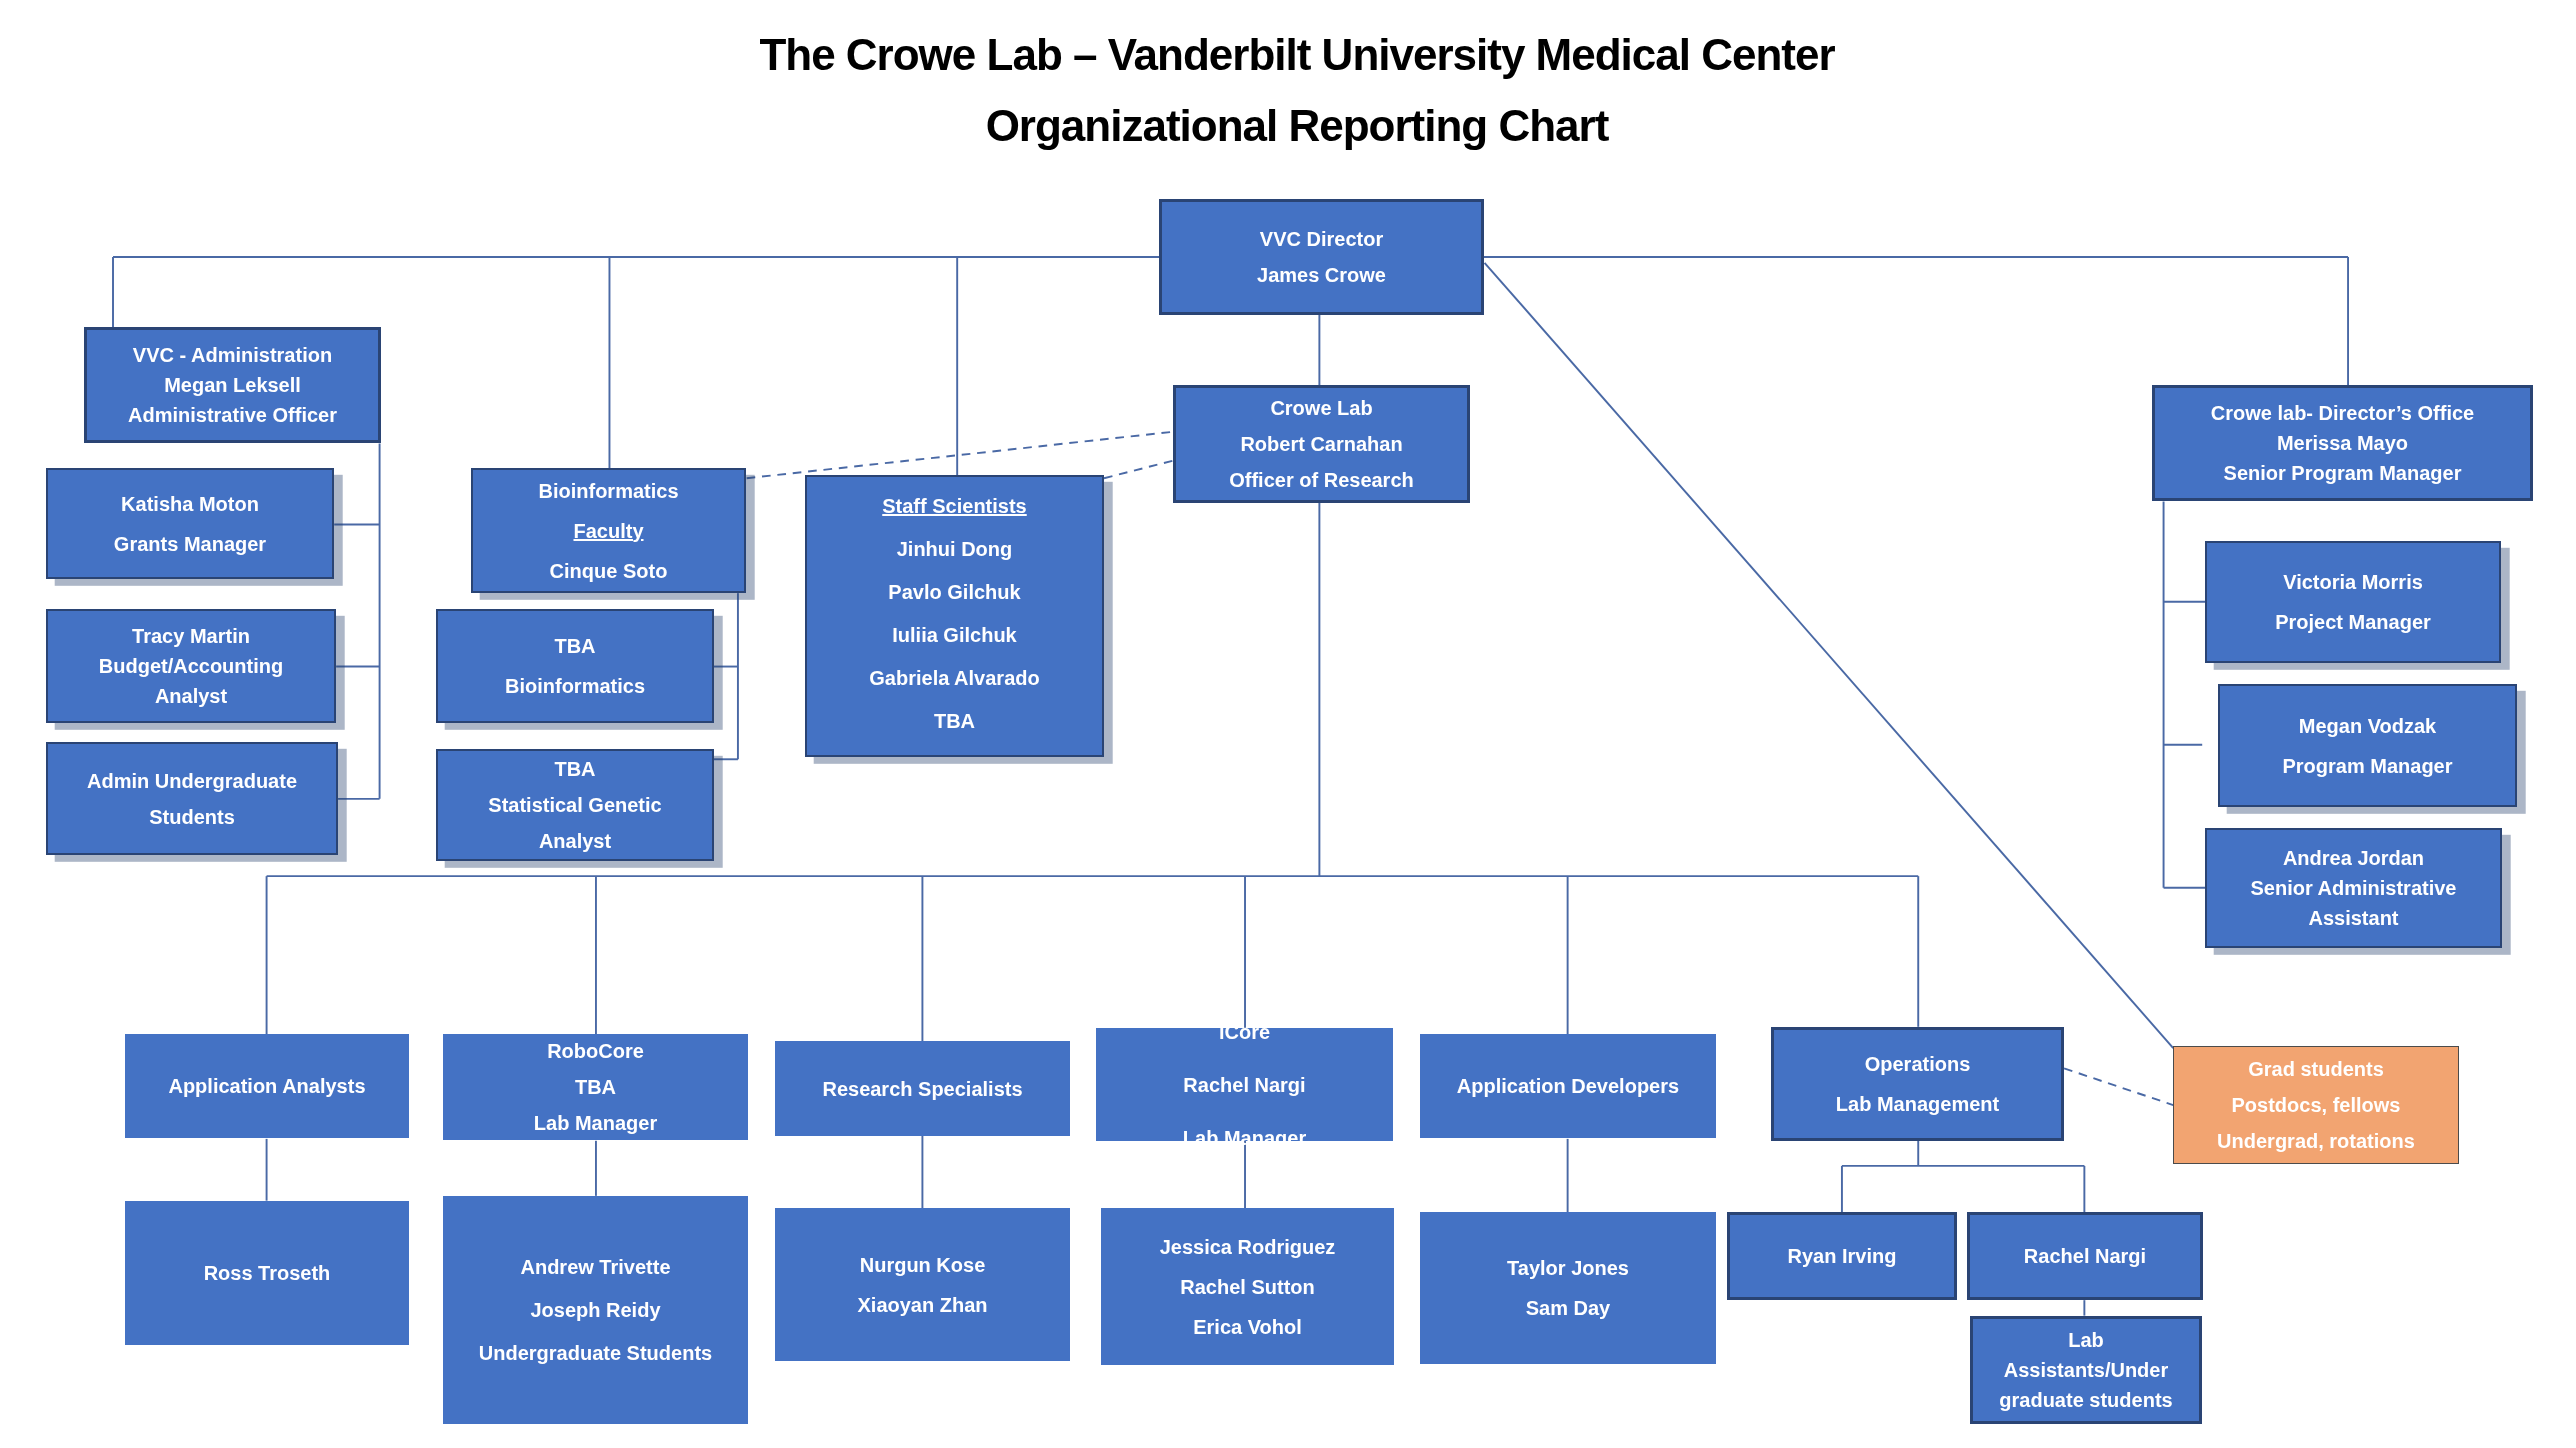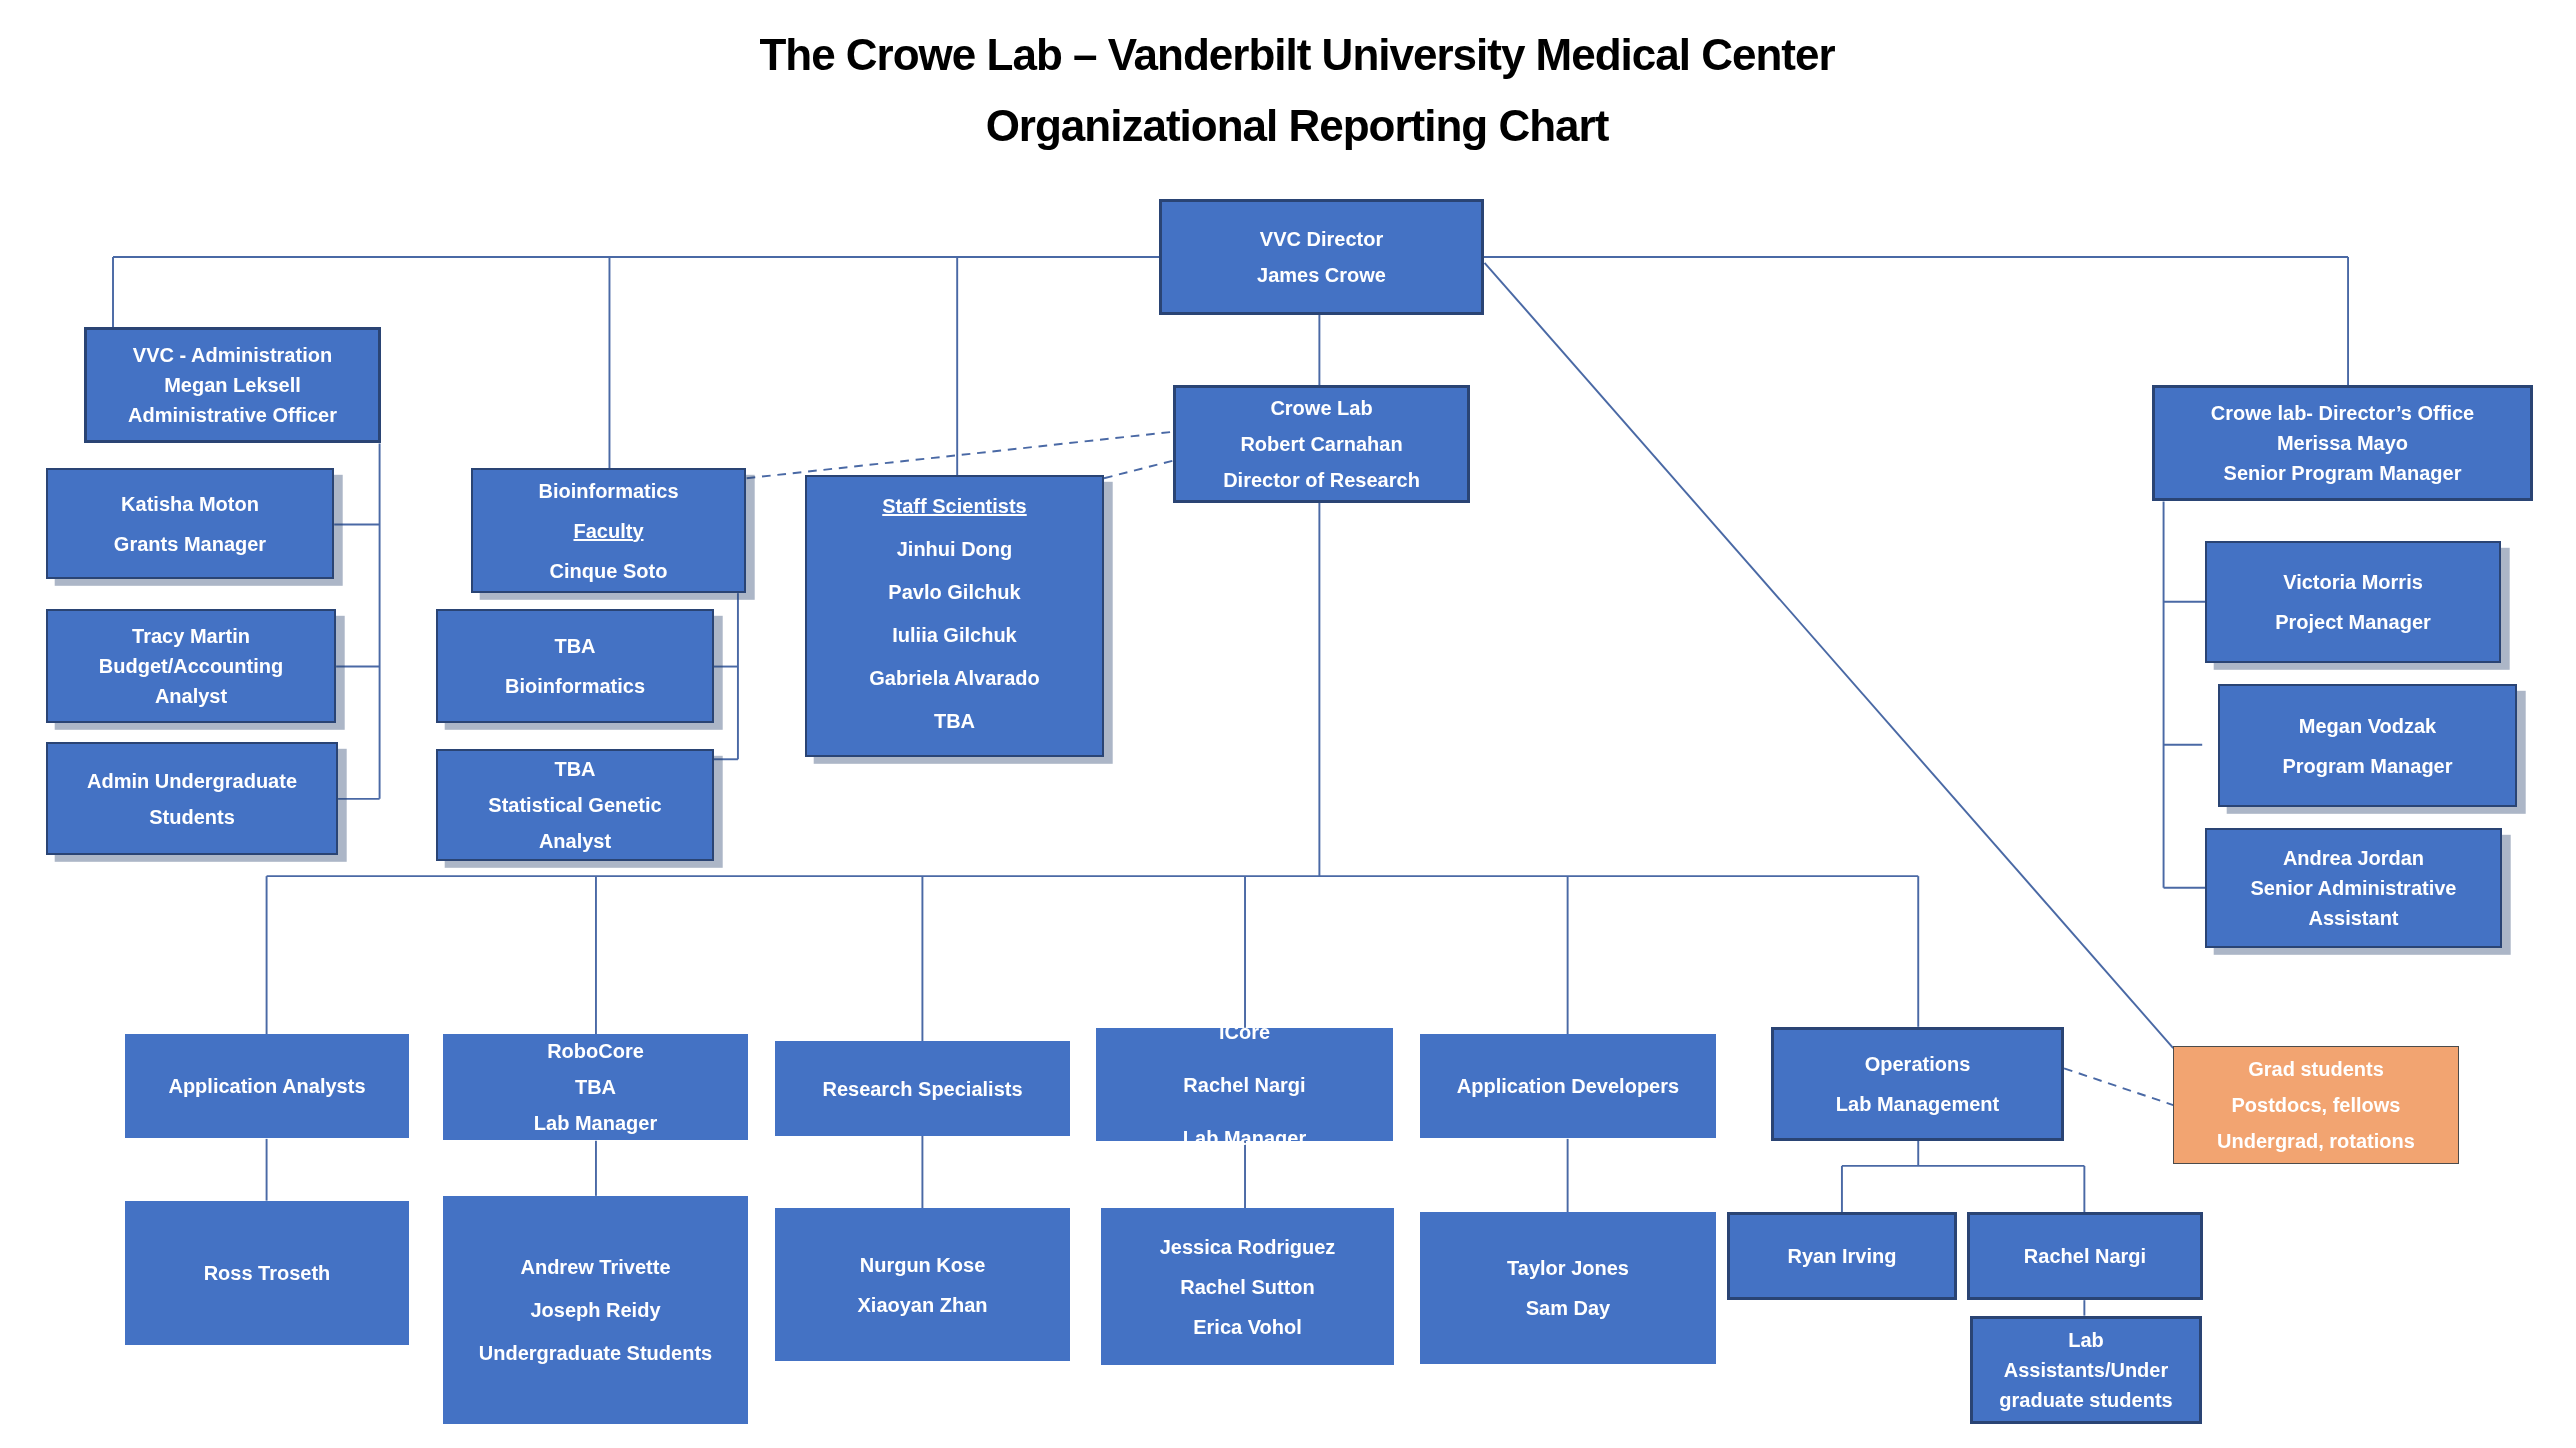--- a/index.html
+++ b/index.html
@@ -117,21 +117,21 @@
         <div class="ln u">Staff Scientists</div>
         <div class="ln">Jinhui Dong</div>
         <div class="ln">Pavlo Gilchuk</div>
         <div class="ln">Iuliia Gilchuk</div>
         <div class="ln">Gabriela Alvarado</div>
         <div class="ln">TBA</div>
       </div>
       <div class="box bordered lh-md" style="left: 1173px; top: 385px; width: 297px; height: 118px;">
         <div class="ln">Crowe Lab</div>
         <div class="ln">Robert Carnahan</div>
-        <div class="ln">Director of Research</div>
+        <div class="ln">Officer of Research</div>
       </div>
       <div class="box bordered lh-sm" style="left: 2152px; top: 385px; width: 381px; height: 116px;">
         <div class="ln">Crowe lab- Director’s Office</div>
         <div class="ln">Merissa Mayo</div>
         <div class="ln">Senior Program Manager</div>
       </div>
       <div class="box shadow lh-lg" style="left: 2205px; top: 541px; width: 296px; height: 122px;">
         <div class="ln">Victoria Morris</div>
         <div class="ln">Project Manager</div>
       </div>

